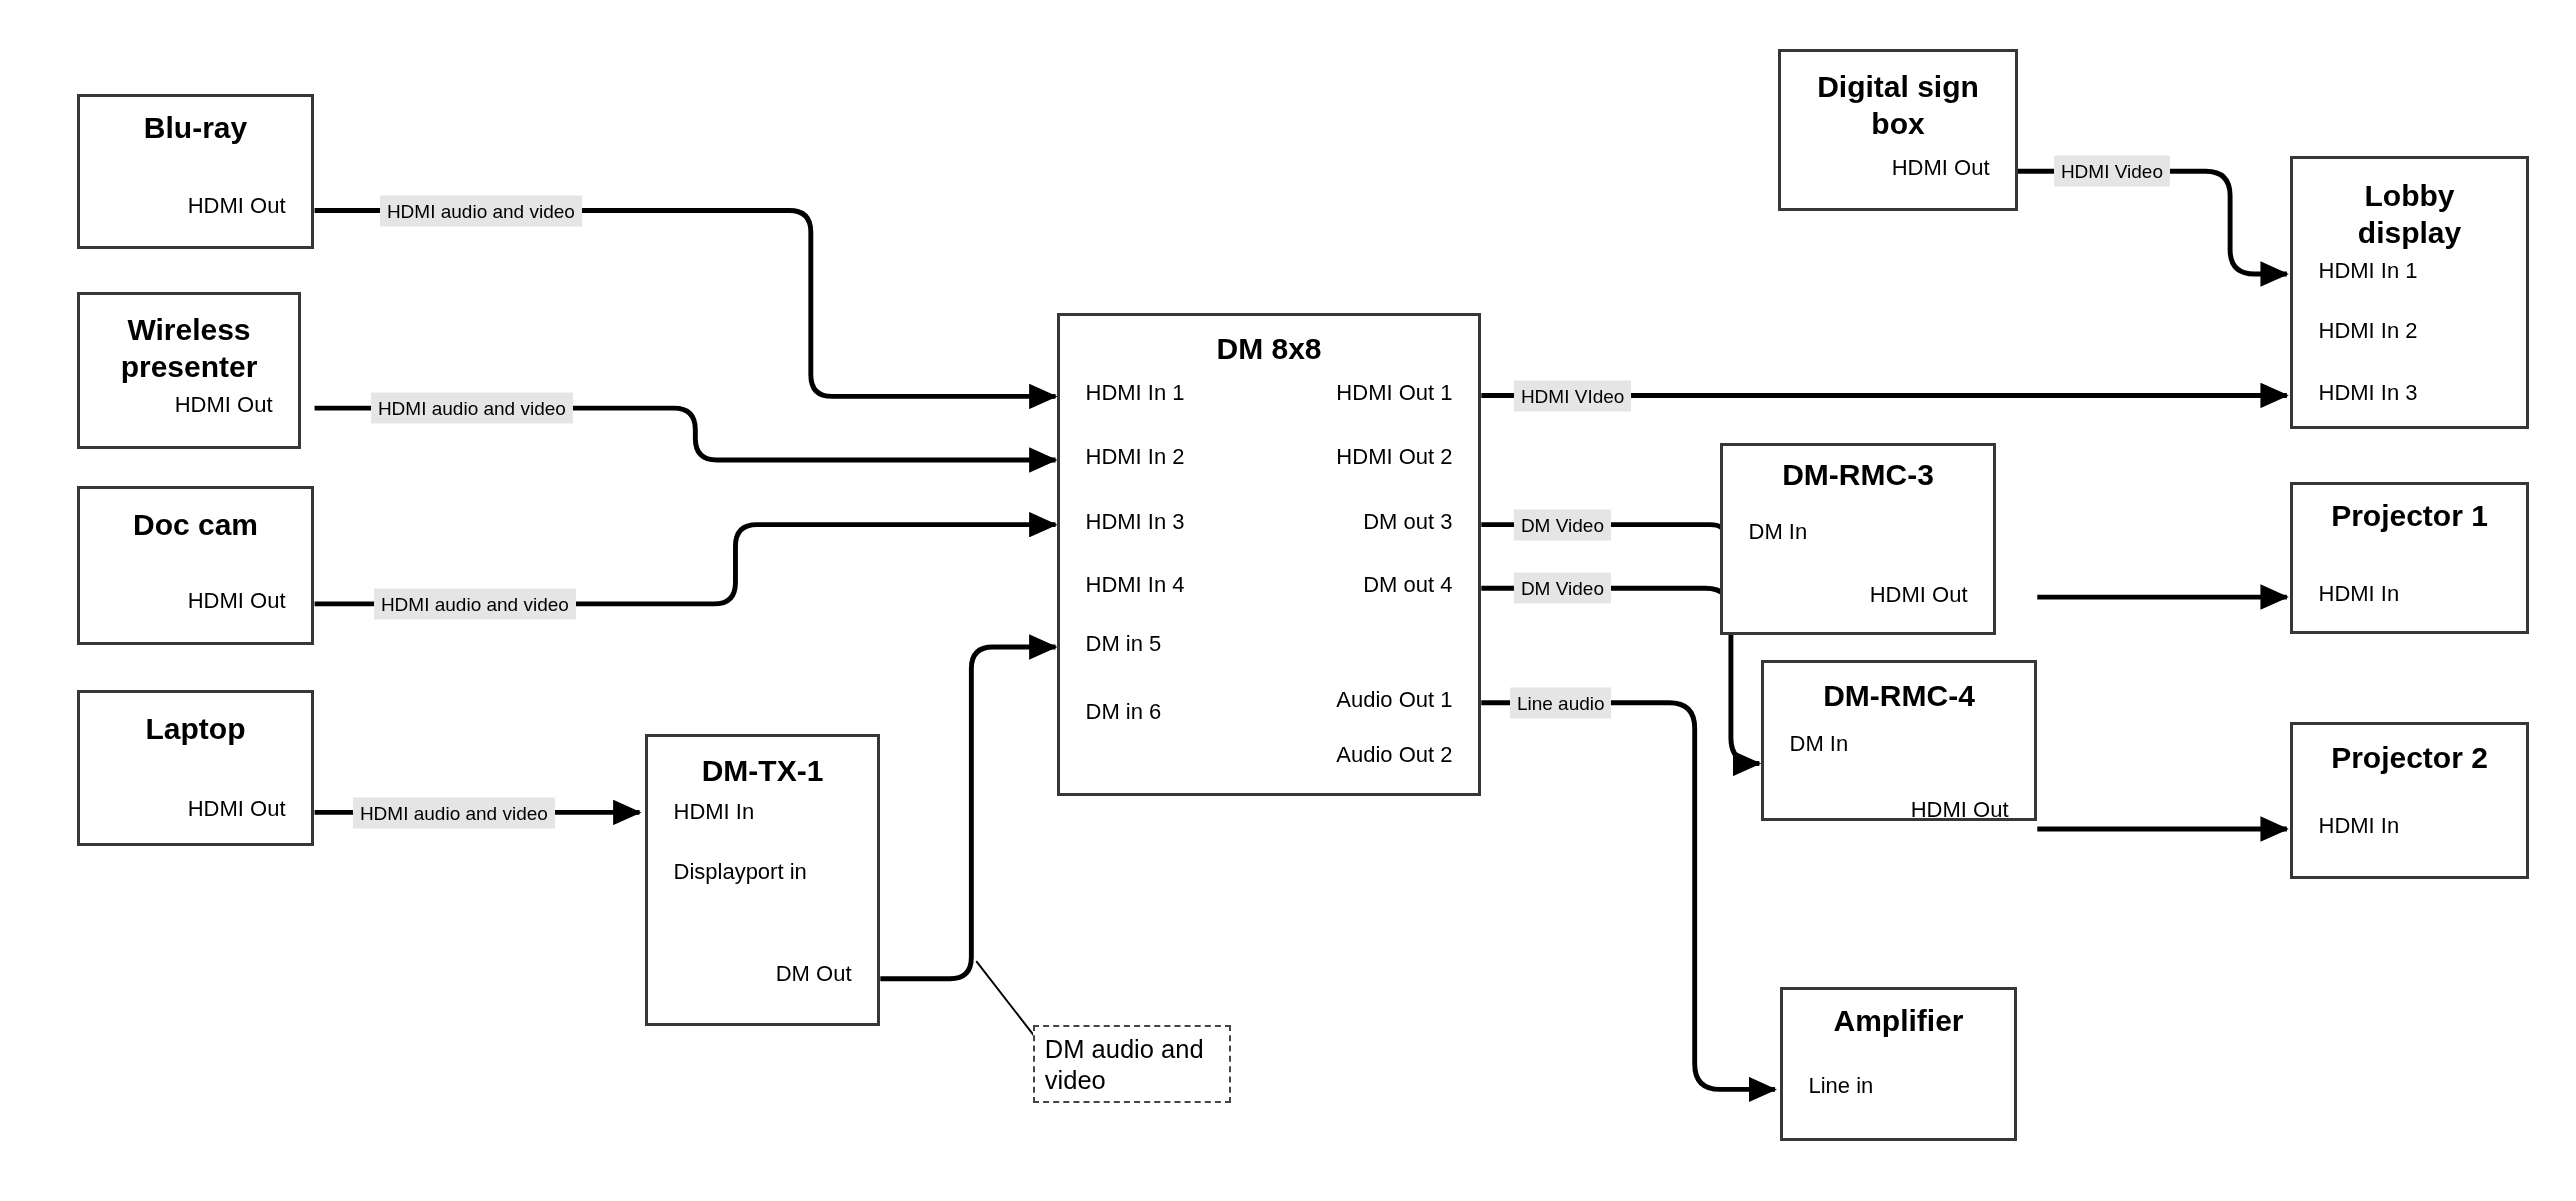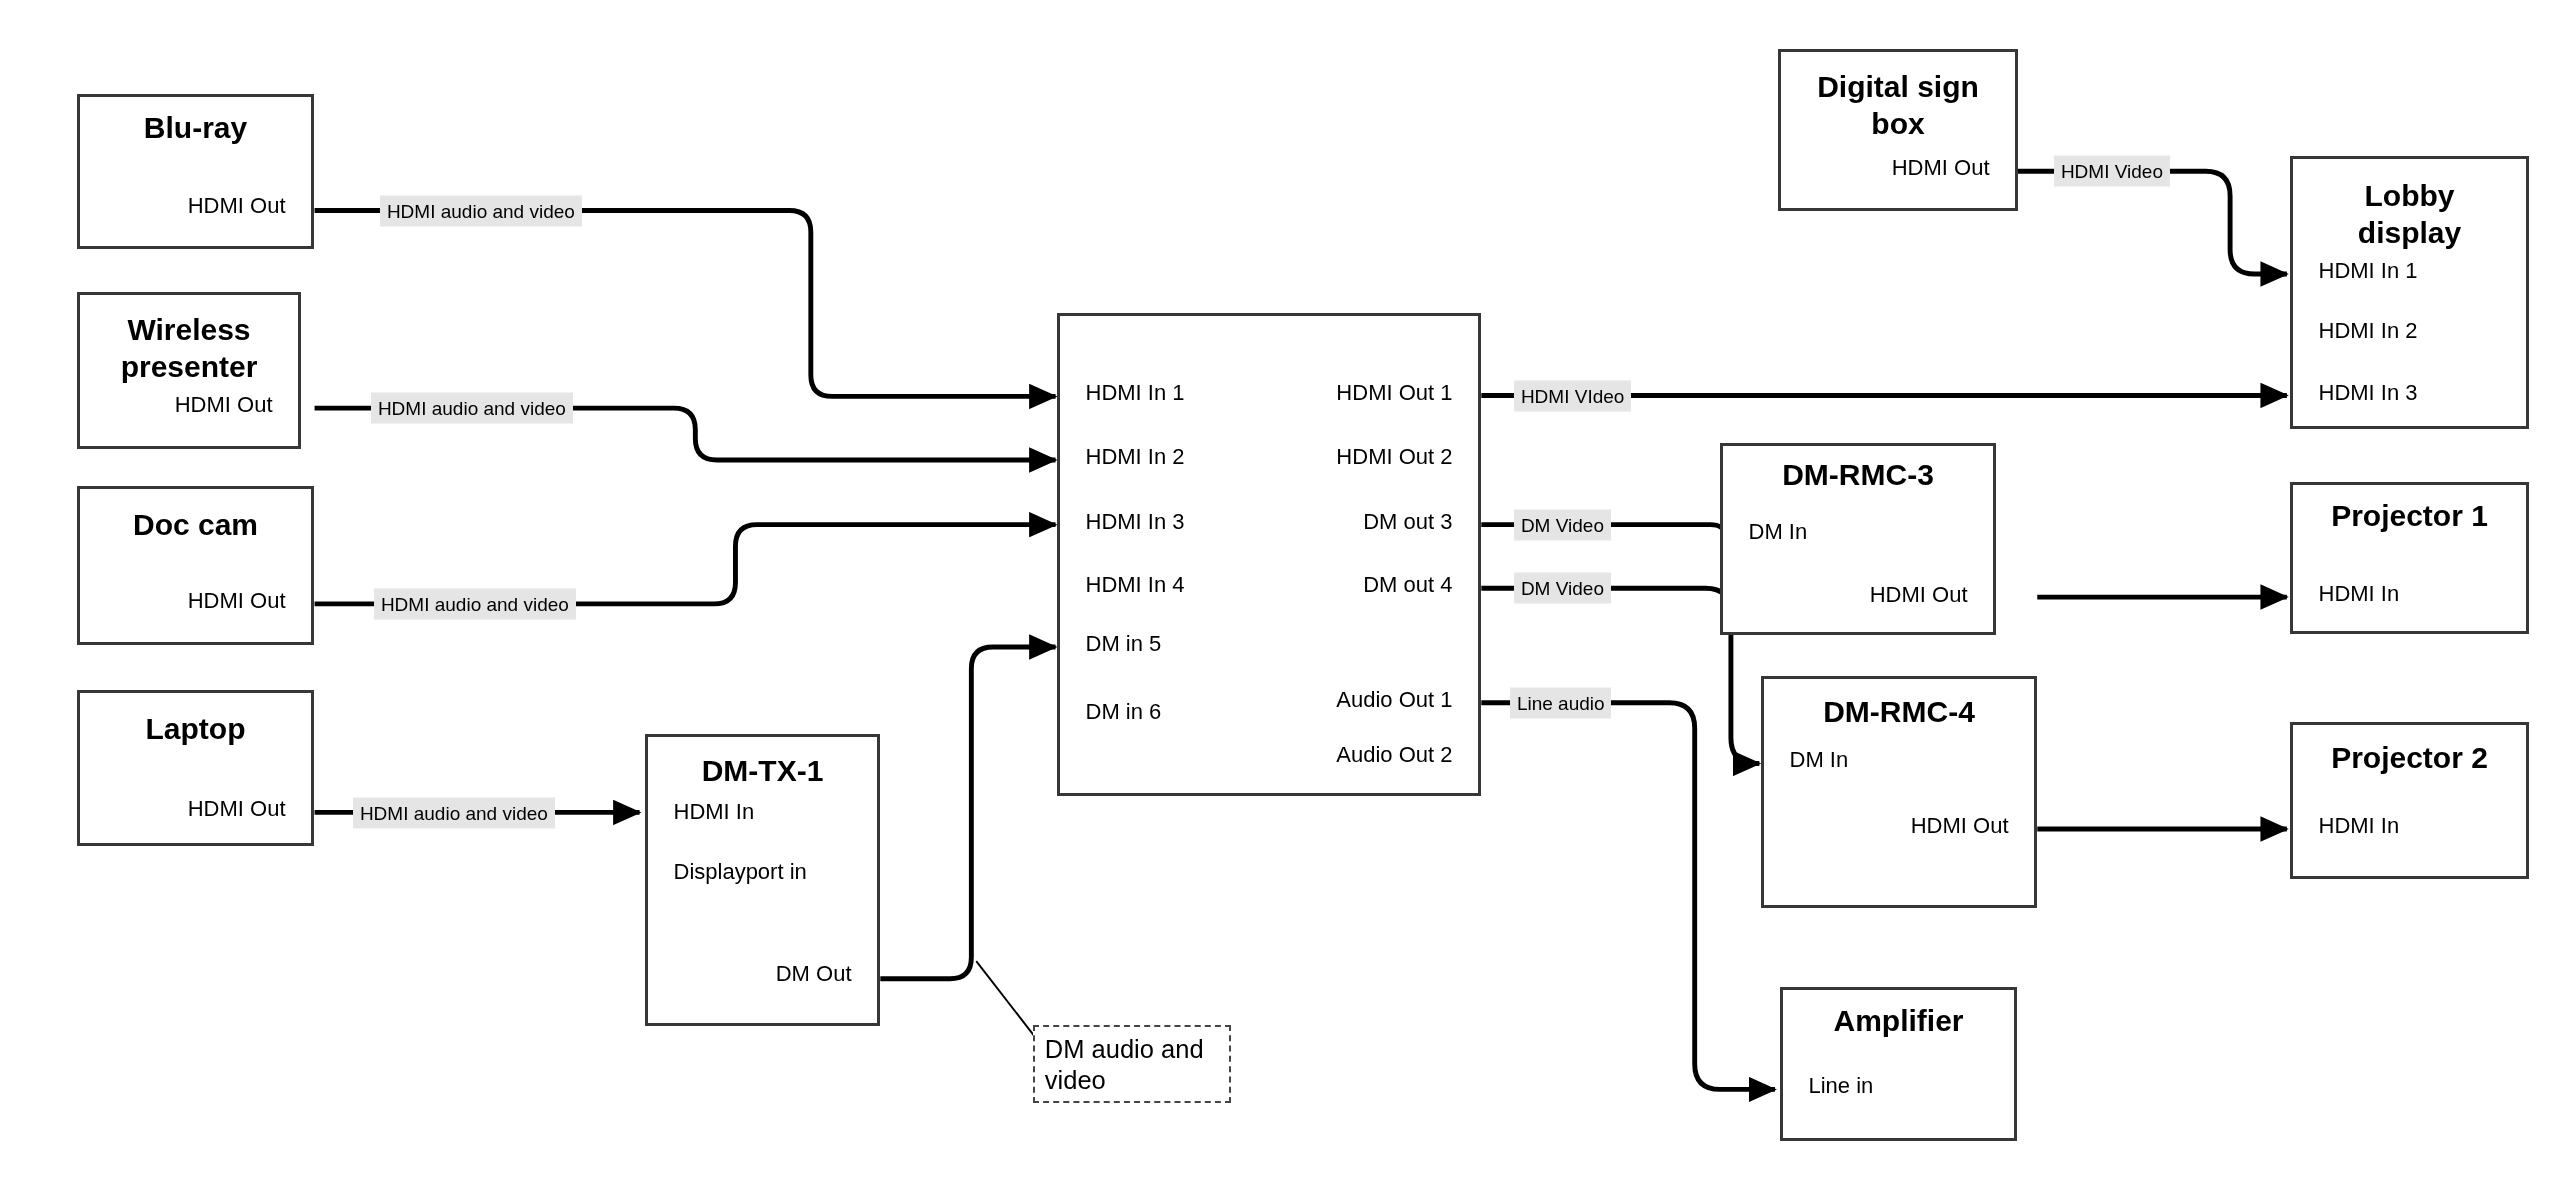--- a/index.html
+++ b/index.html
@@ -69,20 +69,21 @@
   </div>
 
   <div class="box" style="left:645px;top:734px;width:235px;height:292px">
     <div class="title" style="top:14.7px">DM-TX-1</div>
     <div class="port left" style="top:74px">HDMI In</div>
     <div class="port left" style="top:134px">Displayport in</div>
     <div class="port right" style="top:236px">DM Out</div>
   </div>
 
   <div class="box" style="left:1057px;top:313px;width:424px;height:483px">
+    <div class="title" style="top:13.7px">DM 8x8</div>
     <div class="port left" style="top:76px">HDMI In 1</div>
     <div class="port left" style="top:140px">HDMI In 2</div>
     <div class="port left" style="top:205px">HDMI In 3</div>
     <div class="port left" style="top:268px">HDMI In 4</div>
     <div class="port left" style="top:327px">DM in 5</div>
     <div class="port left" style="top:395px">DM in 6</div>
     <div class="port right" style="top:76px">HDMI Out 1</div>
     <div class="port right" style="top:140px">HDMI Out 2</div>
     <div class="port right" style="top:205px">DM out 3</div>
     <div class="port right" style="top:268px">DM out 4</div>
@@ -106,21 +107,21 @@
     <div class="title" style="top:9.8px">DM-RMC-3</div>
     <div class="port left" style="top:85px">DM In</div>
     <div class="port right" style="top:148px">HDMI Out</div>
   </div>
 
   <div class="box" style="left:2290px;top:482px;width:239px;height:152px">
     <div class="title" style="top:11.7px">Projector 1</div>
     <div class="port left" style="top:108px">HDMI In</div>
   </div>
 
-  <div class="box" style="left:1761px;top:676px;width:276px;height:232px">
+  <div class="box" style="left:1761px;top:660px;width:276px;height:161px">
     <div class="title" style="top:13.7px">DM-RMC-4</div>
     <div class="port left" style="top:80px">DM In</div>
     <div class="port right" style="top:146px">HDMI Out</div>
   </div>
 
   <div class="box" style="left:2290px;top:722px;width:239px;height:157px">
     <div class="title" style="top:13.7px">Projector 2</div>
     <div class="port left" style="top:100px">HDMI In</div>
   </div>
 

